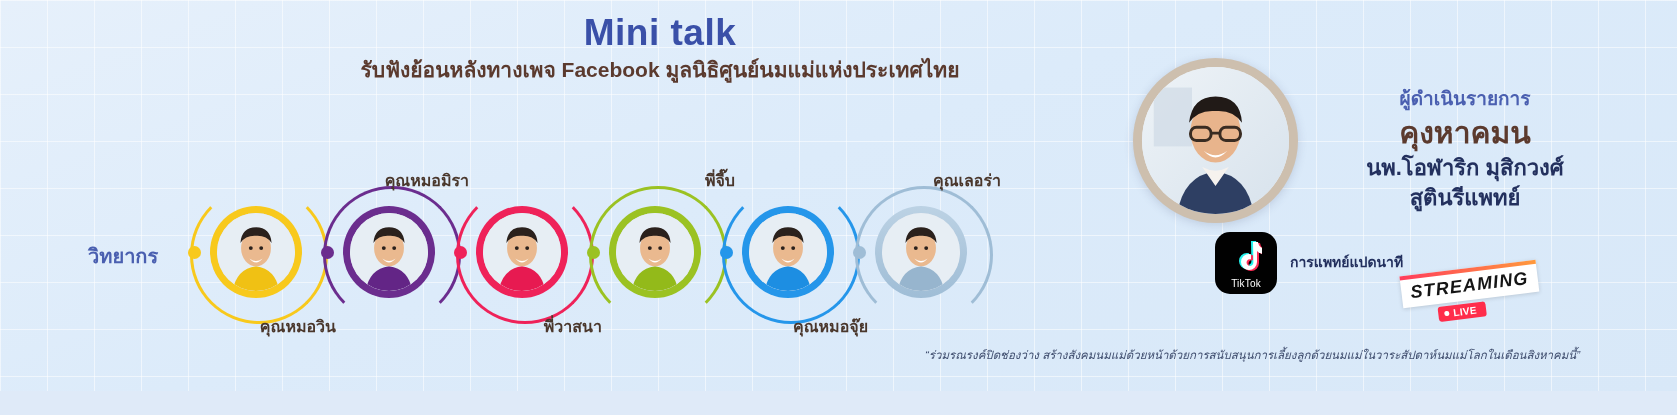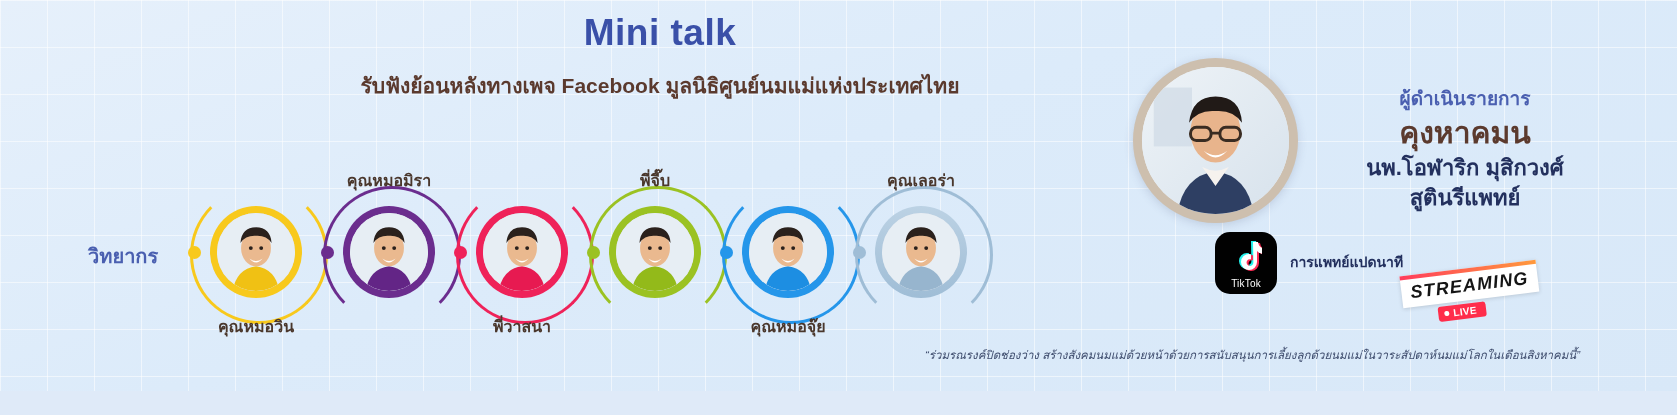--- a/index.html
+++ b/index.html
@@ -17,37 +17,37 @@
   }
   
   .title-block{position:absolute;left:250px;top:14px;width:820px;text-align:center;}
   .t-main{
     font-size:37px;font-weight:bold;color:#3a50a8;letter-spacing:.5px;line-height:1.05;
   }
   .t-quote{
     font-size:41px;font-weight:bold;color:#3a50a8;line-height:1.25;margin-top:2px;white-space:nowrap;
   }
   .t-sub{
-    font-size:21px;font-weight:bold;color:#5b3a2e;margin-top:16px;white-space:nowrap;
+    font-size:21px;font-weight:bold;color:#5b3a2e;white-space:nowrap;
   }
   
   .rail{position:absolute;left:0;top:180px;width:1060px;height:170px;}
   .rail-label{
     position:absolute;left:88px;top:60px;font-size:20px;color:#4a5fb0;font-weight:bold;
   }
   .arc{position:absolute;border-style:solid;border-color:transparent;border-radius:50%;}
   .dot{position:absolute;width:13px;height:13px;border-radius:50%;top:66px;}
   .av{
     position:absolute;border-radius:50%;overflow:hidden;
   }
   .av .inner{
     position:absolute;border-radius:50%;overflow:hidden;background:#cfd8e4;
   }
   .nm{
-    position:absolute;font-size:16px;font-weight:bold;color:#4a372c;white-space:nowrap;text-align:center;
+    position:absolute;font-size:16px;font-weight:bold;color:#4a372c;white-space:nowrap;text-align:right;
   }
   
   .host-photo{
     position:absolute;left:1133px;top:58px;width:165px;height:165px;border-radius:50%;
     background:#cdbfae;padding:9px;box-sizing:border-box;
     box-shadow:0 2px 10px rgba(60,70,110,.18);
   }
   .host-photo .disc{
     width:100%;height:100%;border-radius:50%;overflow:hidden;position:relative;background:#e9eef3;
   }

